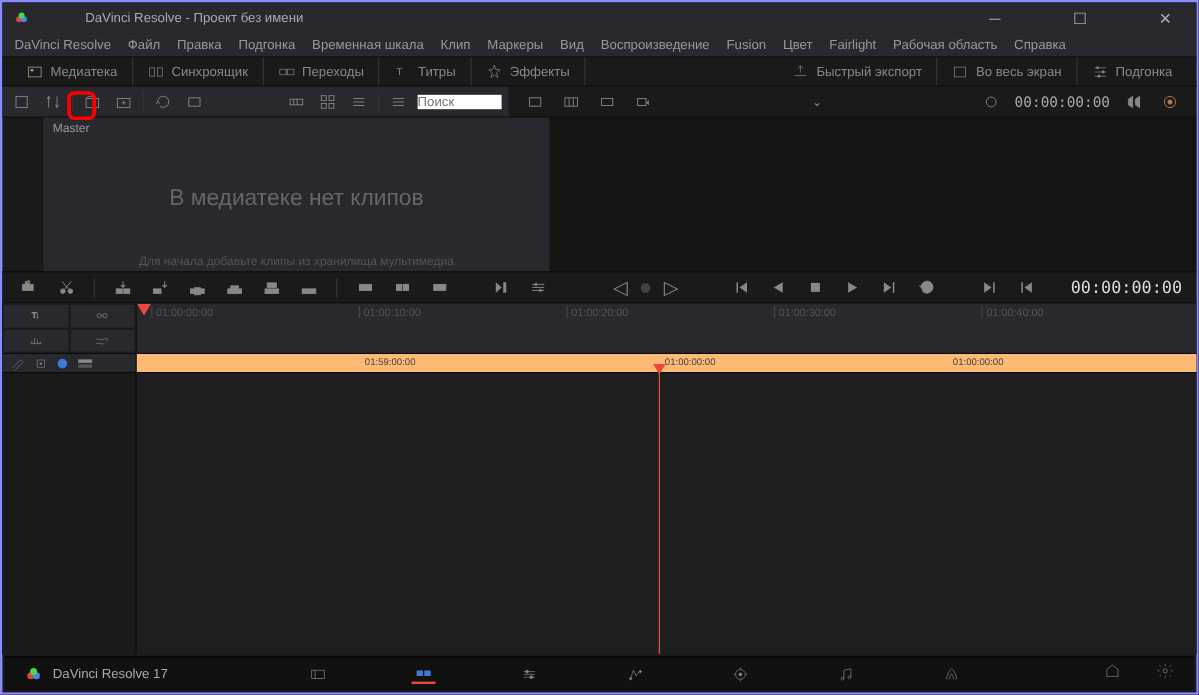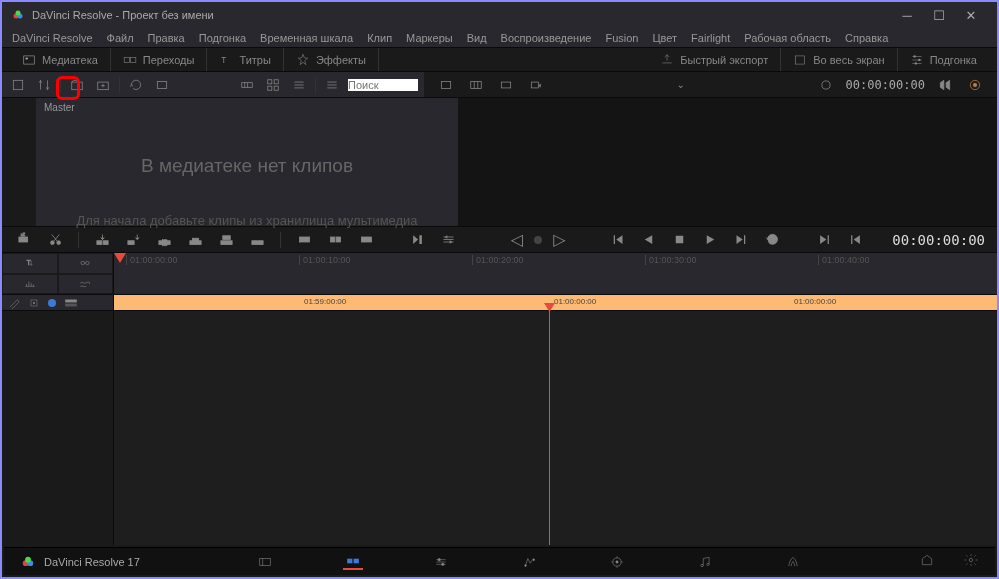--- a/index.html
+++ b/index.html
@@ -1,20 +1,20 @@
 <!DOCTYPE html>
 <html><head>
 <meta charset="utf-8">
 <style>
 * { margin: 0; padding: 0; box-sizing: border-box; font-family: Arial, sans-serif; user-select: none; }
 body { background: #000; width: 999px; height: 579px; overflow: hidden; position: relative; }
 .app { width: 999px; height: 579px; background: #1a1a1a; border: 2px solid #8a8bff; position: relative; }
 
 
-.titlebar { height: 26px; background: #28282e; display: flex; align-items: center; padding: 0 10px; color: #aaa; font-size: 11px; }
+.titlebar { height: 26px; background: #28282e; display: flex; align-items: center; padding: 0 10px; color: #aaa; font-size: 11px; gap: 39px; }
 .titlebar .logo { width: 12px; height: 12px; margin-right: 8px; }
 .titlebar .title { flex: 1; }
 .titlebar .win-btn { width: 32px; height: 26px; display: flex; align-items: center; justify-content: center; color: #aaa; font-size: 13px; }
 
 
 .menubar { height: 20px; background: #28282e; display: flex; align-items: center; padding: 0 10px; gap: 14px; border-bottom: 1px solid #0a0a0a; }
 .menubar span { color: #999; font-size: 11px; }
 
 
 .wstabs { height: 24px; background: #1a1a1a; display: flex; align-items: center; padding: 0 8px; border-bottom: 1px solid #0a0a0a; }
@@ -30,21 +30,21 @@
 .ic-btn svg { width: 14px; height: 14px; stroke: #888; fill: none; stroke-width: 1.3; }
 .highlight-box { position: absolute; border: 3px solid #ff0000; border-radius: 6px; left: 54px; top: 74px; width: 24px; height: 24px; z-index: 100; }
 .search-input { background: #ffffff; border: none; color: #888; font-size: 11px; width: 70px; outline: none; }
 .tc { color: #aaa; font-size: 12px; font-family: monospace; }
 
 
 .content-row { height: 128px; display: flex; padding-left: 34px; }
 .mediapool { width: 422px; background: #28282e; position: relative; }
 .mediapool .master { color: #999; font-size: 10px; padding: 4px 8px; }
 .mediapool .empty-title { color: #666; font-size: 19px; text-align: center; margin-top: 38px; }
-.mediapool .empty-sub { color: #555; font-size: 13px; text-align: center; margin-top: 36px; }
+.mediapool .empty-sub { color: #555; font-size: 10px; text-align: center; margin-top: 36px; }
 .viewer { flex: 1; background: #141414; }
 
 
 .editbar { height: 27px; background: #1a1a1a; display: flex; align-items: center; padding: 0 12px; gap: 11px; border-top: 1px solid #0a0a0a; border-bottom: 1px solid #0a0a0a; }
 .editbar .sep { width: 1px; height: 16px; background: #333; margin: 0 2px; }
 .editbar .spacer { flex: 1; }
 .editbar svg { width: 15px; height: 15px; stroke: #888; fill: #888; }
 .rec-dot { width: 8px; height: 8px; background: #444; border-radius: 50%; }
 .play-btn svg { fill: #888; stroke: none; }
 .tc-big { color: #ddd; font-size: 14px; font-family: monospace; margin-left: 16px; }
@@ -119,20 +119,27 @@
   <div class="wstabs">
     <div class="wstab">
       <svg viewBox="0 0 24 24">
           <rect x="3" y="5" width="18" height="14" stroke="#aaa" fill="none"></rect>
           <rect x="6" y="8" width="4" height="3" fill="#aaa"></rect>
         </svg>
       <span>Медиатека</span>
     </div>
     <div class="wstab">
       <svg viewBox="0 0 24 24">
+          <rect x="3" y="6" width="7" height="12" stroke="#888" fill="none"></rect>
+          <rect x="14" y="6" width="7" height="12" stroke="#888" fill="none"></rect>
+        </svg>
+      <span>Синхроящик</span>
+    </div>
+    <div class="wstab">
+      <svg viewBox="0 0 24 24">
           <rect x="2" y="8" width="9" height="8" stroke="#888" fill="none"></rect>
           <rect x="13" y="8" width="9" height="8" stroke="#888" fill="none"></rect>
         </svg>
       <span>Переходы</span>
     </div>
     <div class="wstab">
       <svg viewBox="0 0 24 24">
           <text x="4" y="17" font-size="14" fill="#888">T</text>
         </svg>
       <span>Титры</span>

